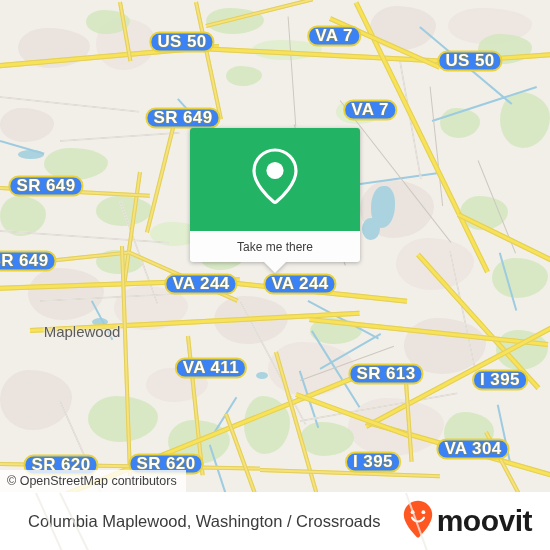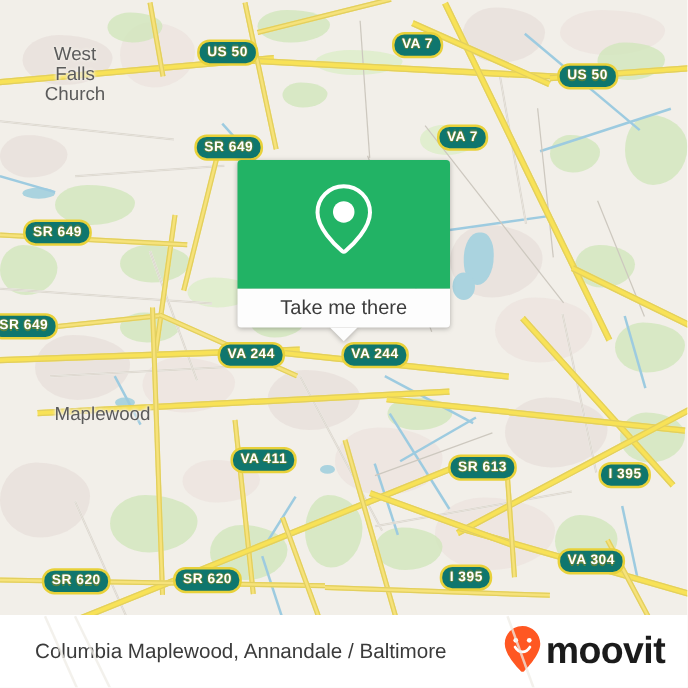--- a/index.html
+++ b/index.html
@@ -48,25 +48,25 @@
   }
   .stream {
     position: absolute;
     background: #9dcbe0;
     transform-origin: 0 50%;
   }
 
   
   .shield {
     position: absolute;
-    background: #0f766e;
+    background: #3b82f6;
     border: 2px solid #e8d13a;
     border-radius: 10px;
     color: #ffffff;
-    font-size: 11px;
+    font-size: 17px;
     font-weight: bold;
     letter-spacing: .4px;
     padding: 1px 6px 2px 6px;
     line-height: 14px;
     white-space: nowrap;
     text-shadow: 0 1px 0 rgba(160,140,20,.55), 1px 0 0 rgba(160,140,20,.35),
                  -1px 0 0 rgba(160,140,20,.35), 0 -1px 0 rgba(160,140,20,.35);
     transform: translate(-50%, -50%);
   }
   
@@ -93,21 +93,21 @@
     background: #22b365;
     border-radius: 3px 3px 0 0;
     display: flex; align-items: center; justify-content: center;
   }
   #card-button {
     height: 31px;
     background: #fdfdfd;
     border-radius: 0 0 3px 3px;
     display: flex; align-items: center; justify-content: center;
     color: #3c3c3c;
-    font-size: 16px;
+    font-size: 12px;
     position: relative;
   }
   #card-pointer {
     position: absolute;
     left: 50%; top: 134px;
     width: 0; height: 0;
     transform: translateX(-50%);
     border-left: 11px solid transparent;
     border-right: 11px solid transparent;
     border-top: 11px solid #fdfdfd;
@@ -268,23 +268,20 @@
     <div class="road major" style="left:368px; top:420px; width:200px; height:5px; transform: rotate(16deg);"></div>
     <div class="road major" style="left:296px; top:392px; width:120px; height:5px; transform: rotate(20deg);"></div>
     <div class="road" style="left:276px; top:350px; width:160px; height:4px; transform: rotate(74deg);"></div>
     <div class="road" style="left:260px; top:468px; width:180px; height:4px; transform: rotate(2deg);"></div>
     <div class="road" style="left:0px;   top:462px; width:260px; height:4px; transform: rotate(1deg);"></div>
     <div class="road" style="left:406px; top:380px; width:80px;  height:4px; transform: rotate(86deg);"></div>
     <div class="road" style="left:206px; top:24px;  width:110px; height:4px; transform: rotate(-14deg);"></div>
     <div class="road" style="left:226px; top:412px; width:90px;  height:4px; transform: rotate(70deg);"></div>
     <div class="road" style="left:486px; top:430px; width:70px;  height:4px; transform: rotate(62deg);"></div>
 
-    <div class="place" style="left:60px; top:60px;">West
-Falls
-Church</div>
     <div class="place" style="left:82px; top:332px;">Maplewood</div>
 
     <div class="shield" style="left:182px; top:42px;">US 50</div>
     <div class="shield" style="left:334px; top:36px;">VA 7</div>
     <div class="shield" style="left:470px; top:61px;">US 50</div>
     <div class="shield" style="left:370px; top:110px;">VA 7</div>
     <div class="shield" style="left:183px; top:118px;">SR 649</div>
     <div class="shield" style="left:46px;  top:186px;">SR 649</div>
     <div class="shield" style="left:19px;  top:261px;">SR 649</div>
     <div class="shield" style="left:201px; top:284px;">VA 244</div>
@@ -305,29 +302,32 @@
             <circle cx="27" cy="24.5" r="8.6" fill="#ffffff"></circle>
           </svg>
         </span>
       </div>
       <div id="card-button">
         <span>Take me there</span>
       </div>
       <div id="card-pointer"></div>
     </div>
 
+    <div id="attribution">
+      <span>© OpenStreetMap contributors</span>
+    </div>
   </div>
 
   <div id="footer">
     <div class="footer-watermark" style="left:36px;  top:0px;  width:90px;  height:2px; transform: rotate(66deg);"></div>
     <div class="footer-watermark" style="left:60px;  top:0px;  width:88px;  height:2px; transform: rotate(64deg);"></div>
 
     <div class="footer-watermark" style="left:406px; top:0px;  width:84px;  height:2px; transform: rotate(70deg);"></div>
 
-    <div id="footer-title">Columbia Maplewood, Annandale / Baltimore</div>
+    <div id="footer-title">Columbia Maplewood, Washington / Crossroads</div>
 
     <div id="logo">
       <span>
         <svg width="30" height="38" viewBox="0 0 30 38" xmlns="http://www.w3.org/2000/svg">
           <path d="M15 0.8C7.1 0.8 0.8 7.1 0.8 15c0 8.2 9.3 18.3 12.9 21.9.7.7 1.9.7 2.6 0C19.9 33.3 29.2 23.2 29.2 15 29.2 7.1 22.9 0.8 15 0.8z" fill="#ff5722"></path>
           <circle cx="9.6" cy="12.2" r="1.9" fill="#ffffff"></circle>
           <circle cx="20.4" cy="12.2" r="1.9" fill="#ffffff"></circle>
           <path d="M9 17.6c1.6 2.6 4 3.9 6 3.9s4.4-1.3 6-3.9" stroke="#ffffff" stroke-width="2.1" fill="none" stroke-linecap="round"></path>
         </svg>
       </span>

